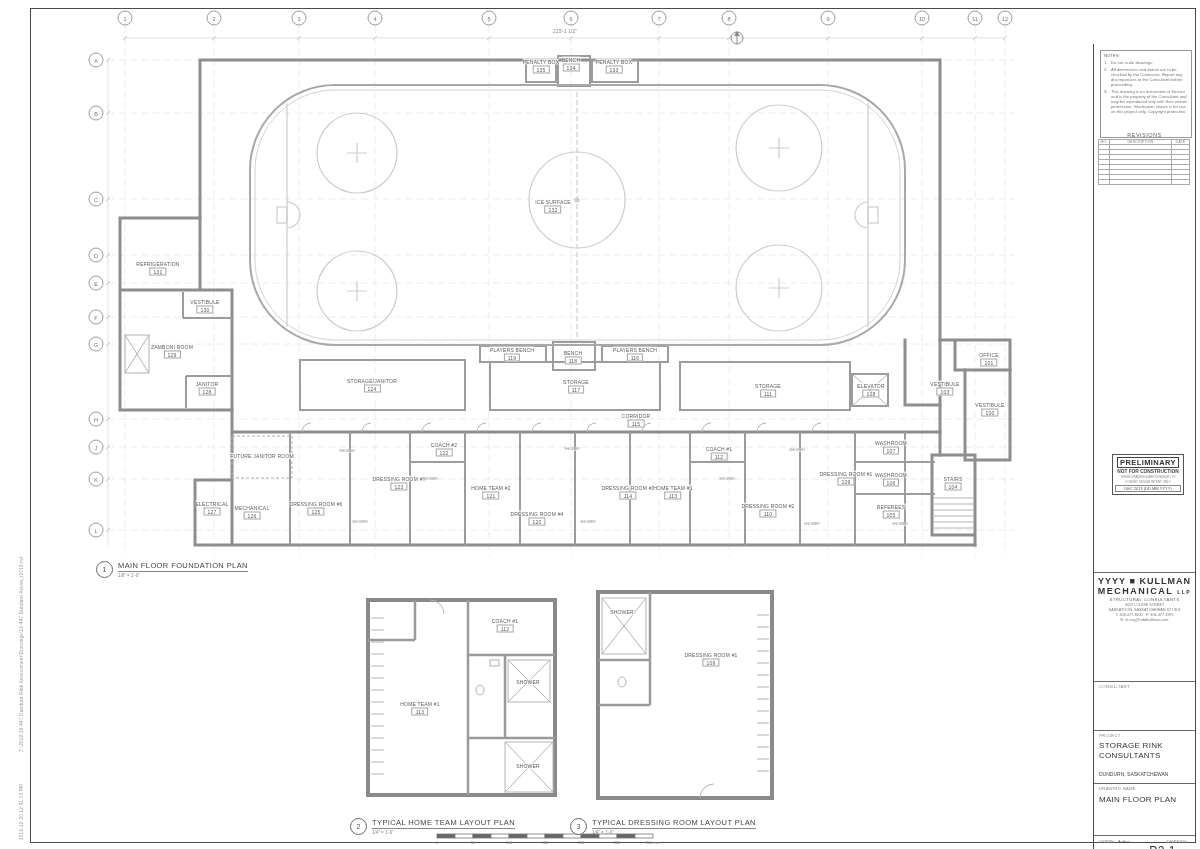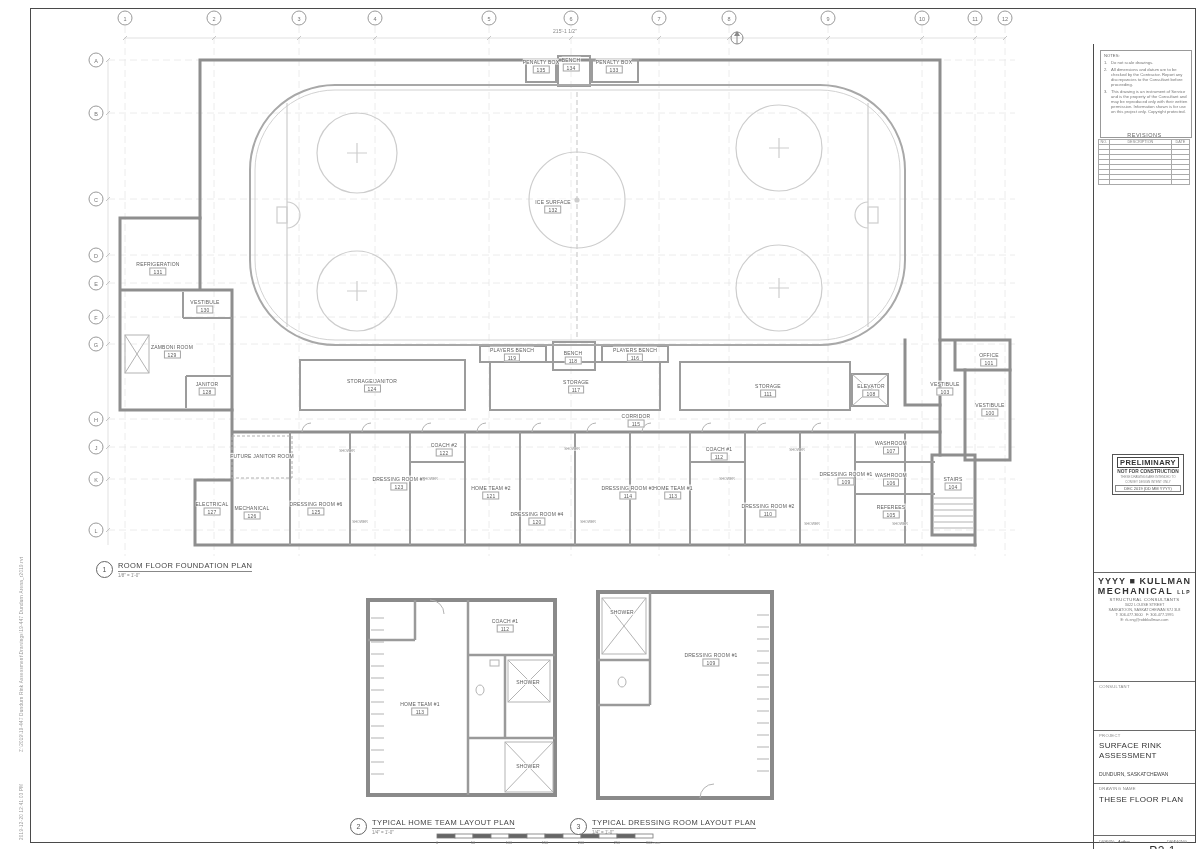--- a/index.html
+++ b/index.html
@@ -339,21 +339,21 @@
       <div class="gbub" style="left: 96px; top: 344px;">G</div>
       <div class="gbub" style="left: 96px; top: 419px;">H</div>
       <div class="gbub" style="left: 96px; top: 447px;">J</div>
       <div class="gbub" style="left: 96px; top: 479px;">K</div>
       <div class="gbub" style="left: 96px; top: 530px;">L</div>
     </div>
   <div class="abs" id="ptitle-layer">
       <div class="ptitle" style="left: 96px; top: 561px;">
         <span class="pbubble">1</span>
         <span>
-          <div class="pname">ROOM FLOOR FOUNDATION PLAN</div>
+          <div class="pname">MAIN FLOOR FOUNDATION PLAN</div>
           <div class="pscale">1/8" = 1'-0"</div>
         </span>
       </div>
       <div class="ptitle" style="left: 350px; top: 818px;">
         <span class="pbubble">2</span>
         <span>
           <div class="pname">TYPICAL HOME TEAM LAYOUT PLAN</div>
           <div class="pscale">1/4" = 1'-0"</div>
         </span>
       </div>
@@ -470,27 +470,27 @@
         <span>T: 306.477.3600</span>&nbsp;&nbsp;&nbsp;<span>F: 306.477.1995</span>
       </div>
       <div class="firm-addr">E: rk.eng@robbkullman.com</div>
     </div>
 
     <div class="sect-line" style="top:637px"></div>
     <div class="lbl" style="top:640px">CONSULTANT</div>
 
     <div class="sect-line" style="top:686px"></div>
     <div class="lbl" style="top:689px">PROJECT</div>
-    <div class="bigname" style="top:697px">SURFACE RINK</div>
-    <div class="bigname" style="top:707px">ASSESSMENT</div>
+    <div class="bigname" style="top:697px">STORAGE RINK</div>
+    <div class="bigname" style="top:707px">CONSULTANTS</div>
     <div id="proj-loc" style="top:727px">DUNDURN, SASKATCHEWAN</div>
 
     <div class="sect-line" style="top:739px"></div>
     <div class="lbl" style="top:742px">DRAWING NAME</div>
-    <div class="bigname" style="top:751px">THESE FLOOR PLAN</div>
+    <div class="bigname" style="top:751px">MAIN FLOOR PLAN</div>
 
     <div class="sect-line" style="top:791px"></div>
     <div class="inforow" style="top:795px">
       <span>DRAWN:</span><b>Author</b></div>
     <div class="inforow" style="top:804px">
       <span>DATE:</span><b>DEC 2019</b></div>
     <div class="inforow" style="top:813px">
       <span>FILE:</span><b>19-447</b></div>
     <div class="inforow" style="top:822px">
       <span>CHECKED:</span><b>Checker</b></div>

